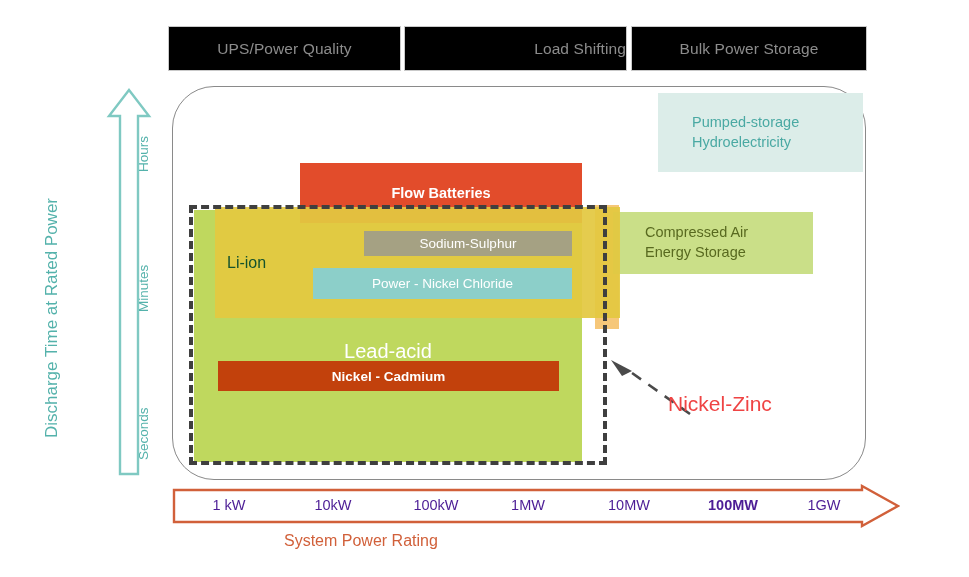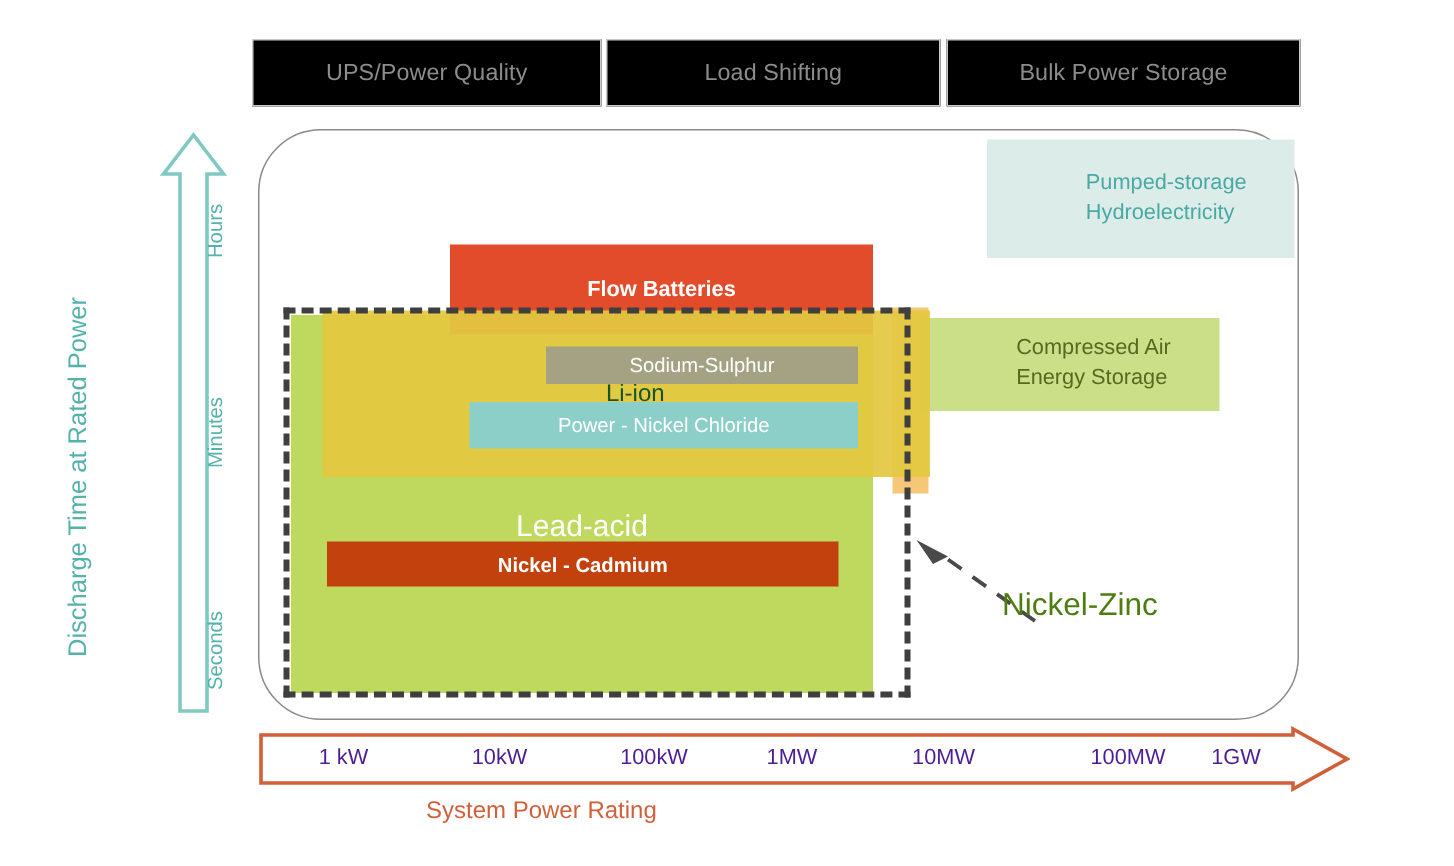--- a/index.html
+++ b/index.html
@@ -73,21 +73,21 @@
 
   
   .tech {
     position:absolute;
     display:flex;
     align-items:center;
     white-space:pre-line;
     font-size:14px;
   }
   .tech.center { justify-content:center; text-align:center; }
-  .tech.left    { justify-content:center; text-align:left; }
+  .tech.left    { justify-content:flex-start; text-align:left; }
 
   .t-flow {
     left:300px; top:163px; width:282px; height:60px;
     background:#e24c2b; color:#ffffff;
     font-weight:bold; font-size:14.5px;
     z-index:4;
   }
   .t-liion {
     left:215px; top:207px; width:405px; height:111px;
     background:rgba(227,200,65,.93); color:#14532d;
@@ -152,35 +152,35 @@
     position:absolute;
     left:189px; top:205px; width:418px; height:260px;
     border:4px dashed #3f3f3f;
     z-index:8;
     background:transparent;
   }
   .nizn-leader { position:absolute; left:605px; top:358px; width:90px; height:62px; z-index:9; }
   .nizn-label {
     position:absolute;
     left:668px; top:392px;
-    color:#4d7c0f;
+    color:#ef4444;
     font-size:21px;
     white-space:nowrap;
     z-index:9;
   }
 </style>
 </head>
 <body>
 
 <div id="stage">
 
   <div class="cat-box" style="left:168px; top:26px; width:233px; height:45px;">
     <span>UPS/Power Quality</span>
   </div>
-  <div class="cat-box" style="left:404px; top:26px; width:223px; height:45px;">
+  <div class="cat-box" style="left:404px; top:26px; width:223px; height:45px;justify-content:flex-end;">
     <span>Load Shifting</span>
   </div>
   <div class="cat-box" style="left:631px; top:26px; width:236px; height:45px;">
     <span>Bulk Power Storage</span>
   </div>
 
   <div class="plot-frame"></div>
 
   <div class="y-title" style="left:42px; top:438px;">Discharge Time at Rated Power</div>
 
@@ -239,18 +239,18 @@
 
   <svg class="x-arrow" viewBox="0 0 728 44">
     <path d="M2 6 L690 6 L690 2 L726 22 L690 42 L690 38 L2 38 Z" fill="none" stroke="#d1603a" stroke-width="2.4" stroke-linejoin="miter"></path>
   </svg>
 
   <div class="x-tick-label" style="left:229px;">1 kW</div>
   <div class="x-tick-label" style="left:333px;">10kW</div>
   <div class="x-tick-label" style="left:436px;text-align:right;">100kW</div>
   <div class="x-tick-label" style="left:528px;">1MW</div>
   <div class="x-tick-label" style="left:629px;">10MW</div>
-  <div class="x-tick-label" style="left:752px;">100MW</div>
+  <div class="x-tick-label" style="left:733px;font-weight:bold;">100MW</div>
   <div class="x-tick-label" style="left:824px;">1GW</div>
 
   <div class="x-title">System Power Rating</div>
 
 </div>
 
 </body></html>

